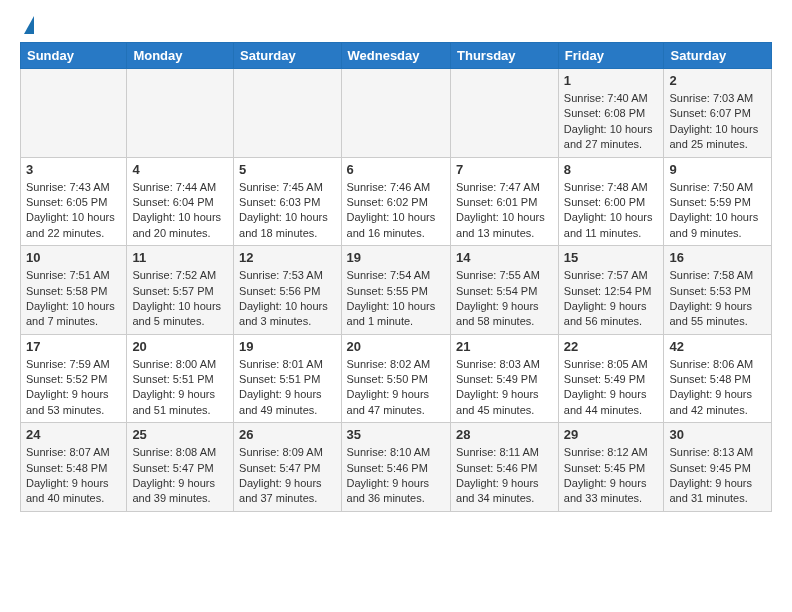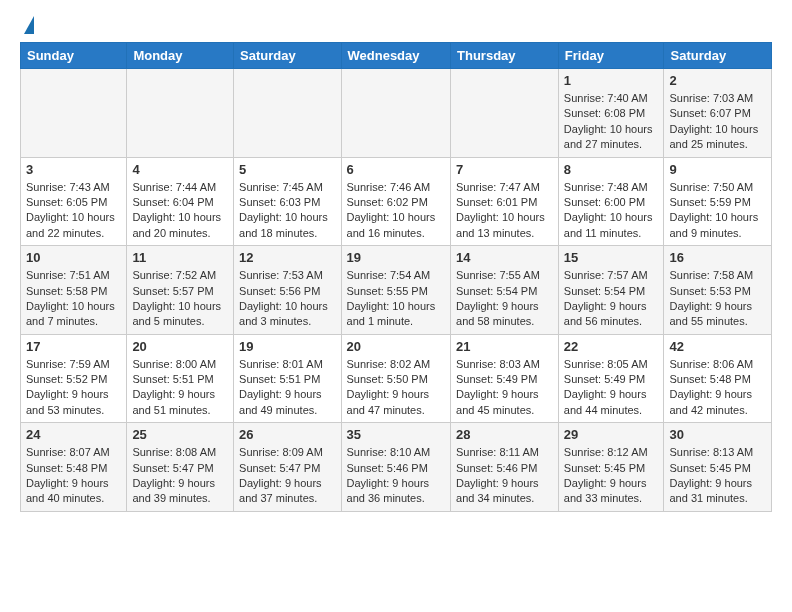--- a/index.html
+++ b/index.html
@@ -219,21 +219,21 @@
           </td>
           <td>
             <span class="day-number">14</span>
             <div class="day-info">Sunrise: 7:55 AM
 Sunset: 5:54 PM
 Daylight: 9 hours and 58 minutes.</div>
           </td>
           <td>
             <span class="day-number">15</span>
             <div class="day-info">Sunrise: 7:57 AM
-Sunset: 5:54 PM
+Sunset: 12:54 PM
 Daylight: 9 hours and 56 minutes.</div>
           </td>
           <td>
             <span class="day-number">16</span>
             <div class="day-info">Sunrise: 7:58 AM
 Sunset: 5:53 PM
 Daylight: 9 hours and 55 minutes.</div>
           </td>
         </tr>
         <tr>
@@ -313,19 +313,19 @@
           </td>
           <td>
             <span class="day-number">29</span>
             <div class="day-info">Sunrise: 8:12 AM
 Sunset: 5:45 PM
 Daylight: 9 hours and 33 minutes.</div>
           </td>
           <td>
             <span class="day-number">30</span>
             <div class="day-info">Sunrise: 8:13 AM
-Sunset: 5:45 PM
+Sunset: 9:45 PM
 Daylight: 9 hours and 31 minutes.</div>
           </td>
         </tr>
       </tbody>
   </table>
 </div>
 
 </body></html>

